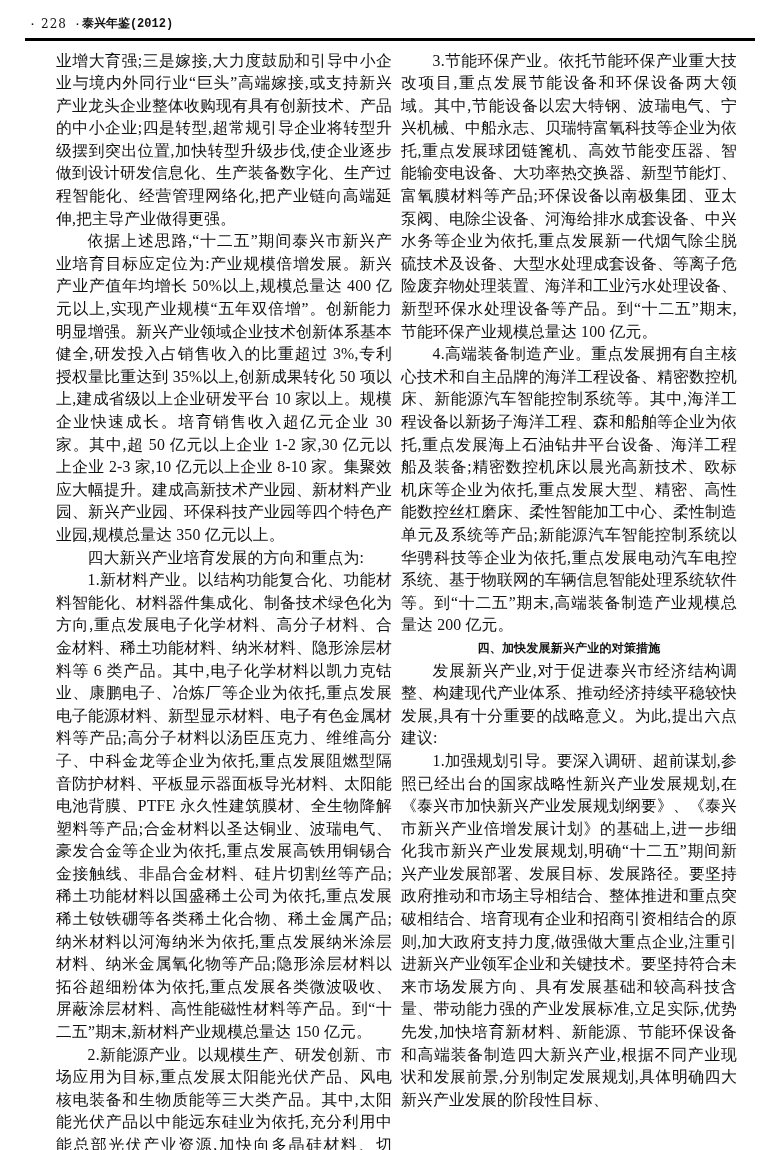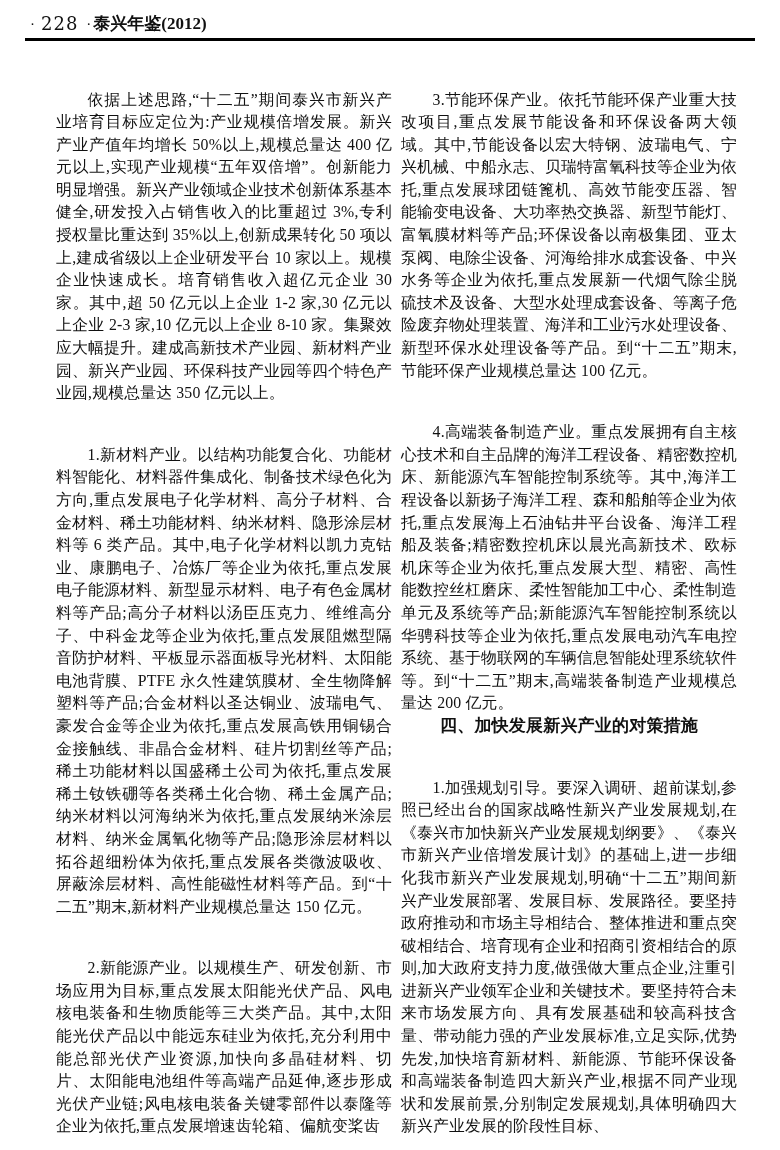--- a/index.html
+++ b/index.html
@@ -30,27 +30,27 @@
   .page-header .dot {
     font-size: 15px;
     margin: 0 6px 0 0;
   }
   .page-header .dot2 {
     font-size: 15px;
     margin: 0 2px 0 8px;
   }
   .page-header .pagenum {
     font-family: "DejaVu Serif", serif;
-    font-size: 18px;
+    font-size: 12px;
     letter-spacing: 1px;
   }
   .page-header .booktitle {
     font-weight: bold;
-    font-size: 17px;
-    font-family: Liberation Serif, serif;
+    font-size: 12px;
+    font-family: Liberation Mono, monospace;
   }
   .header-rule {
     height: 2.5px;
     background: #000000;
     margin: 6px 25px 0 25px;
   }
   .content {
     display: flex;
     gap: 9px;
     padding: 9px 43px 0 56px;
@@ -61,53 +61,56 @@
   }
   .col p {
     margin: 0;
     font-size: 15.8px;
     line-height: 22.6px;
     text-align: justify;
     text-justify: inter-character;
     word-break: break-all;
     letter-spacing: 0.2px;
   }
-  .col p.indent { text-indent: 2em; margin-top: 39px; }
+  .col p.indent { text-indent: 2em; }
   .col p.heading {
     font-weight: bold;
     text-align: center;
     text-indent: 0;
     font-family: "Liberation Sans", "DejaVu Sans", sans-serif;
-    font-size: 17px;
+    font-size: 12px;
   }
 </style>
 </head>
 <body>
 
 <div class="page">
 
   <div class="page-header">
     <span class="dot">·</span>
     <span class="pagenum">228</span>
     <span class="dot2">·</span>
     <span class="booktitle">泰兴年鉴(2012)</span>
   </div>
 
   <div class="header-rule"></div>
 
   <div class="content">
 
     <div class="col">
+      <p>业增大育强;三是嫁接,大力度鼓励和引导中小企业与境内外同行业“巨头”高端嫁接,或支持新兴产业龙头企业整体收购现有具有创新技术、产品的中小企业;四是转型,超常规引导企业将转型升级摆到突出位置,加快转型升级步伐,使企业逐步做到设计研发信息化、生产装备数字化、生产过程智能化、经营管理网络化,把产业链向高端延伸,把主导产业做得更强。</p>
       <p class="indent">依据上述思路,“十二五”期间泰兴市新兴产业培育目标应定位为:产业规模倍增发展。新兴产业产值年均增长 50%以上,规模总量达 400 亿元以上,实现产业规模“五年双倍增”。创新能力明显增强。新兴产业领域企业技术创新体系基本健全,研发投入占销售收入的比重超过 3%,专利授权量比重达到 35%以上,创新成果转化 50 项以上,建成省级以上企业研发平台 10 家以上。规模企业快速成长。培育销售收入超亿元企业 30 家。其中,超 50 亿元以上企业 1-2 家,30 亿元以上企业 2-3 家,10 亿元以上企业 8-10 家。集聚效应大幅提升。建成高新技术产业园、新材料产业园、新兴产业园、环保科技产业园等四个特色产业园,规模总量达 350 亿元以上。</p>
+      <p class="indent">四大新兴产业培育发展的方向和重点为:</p>
       <p class="indent">1.新材料产业。以结构功能复合化、功能材料智能化、材料器件集成化、制备技术绿色化为方向,重点发展电子化学材料、高分子材料、合金材料、稀土功能材料、纳米材料、隐形涂层材料等 6 类产品。其中,电子化学材料以凯力克钴业、康鹏电子、冶炼厂等企业为依托,重点发展电子能源材料、新型显示材料、电子有色金属材料等产品;高分子材料以汤臣压克力、维维高分子、中科金龙等企业为依托,重点发展阻燃型隔音防护材料、平板显示器面板导光材料、太阳能电池背膜、PTFE 永久性建筑膜材、全生物降解塑料等产品;合金材料以圣达铜业、波瑞电气、豪发合金等企业为依托,重点发展高铁用铜锡合金接触线、非晶合金材料、硅片切割丝等产品;稀土功能材料以国盛稀土公司为依托,重点发展稀土钕铁硼等各类稀土化合物、稀土金属产品;纳米材料以河海纳米为依托,重点发展纳米涂层材料、纳米金属氧化物等产品;隐形涂层材料以拓谷超细粉体为依托,重点发展各类微波吸收、屏蔽涂层材料、高性能磁性材料等产品。到“十二五”期末,新材料产业规模总量达 150 亿元。</p>
       <p class="indent">2.新能源产业。以规模生产、研发创新、市场应用为目标,重点发展太阳能光伏产品、风电核电装备和生物质能等三大类产品。其中,太阳能光伏产品以中能远东硅业为依托,充分利用中能总部光伏产业资源,加快向多晶硅材料、切片、太阳能电池组件等高端产品延伸,逐步形成光伏产业链;风电核电装备关键零部件以泰隆等企业为依托,重点发展增速齿轮箱、偏航变桨齿</p>
     </div>
 
     <div class="col">
       <p class="indent">3.节能环保产业。依托节能环保产业重大技改项目,重点发展节能设备和环保设备两大领域。其中,节能设备以宏大特钢、波瑞电气、宁兴机械、中船永志、贝瑞特富氧科技等企业为依托,重点发展球团链篦机、高效节能变压器、智能输变电设备、大功率热交换器、新型节能灯、富氧膜材料等产品;环保设备以南极集团、亚太泵阀、电除尘设备、河海给排水成套设备、中兴水务等企业为依托,重点发展新一代烟气除尘脱硫技术及设备、大型水处理成套设备、等离子危险废弃物处理装置、海洋和工业污水处理设备、新型环保水处理设备等产品。到“十二五”期末,节能环保产业规模总量达 100 亿元。</p>
       <p class="indent">4.高端装备制造产业。重点发展拥有自主核心技术和自主品牌的海洋工程设备、精密数控机床、新能源汽车智能控制系统等。其中,海洋工程设备以新扬子海洋工程、森和船舶等企业为依托,重点发展海上石油钻井平台设备、海洋工程船及装备;精密数控机床以晨光高新技术、欧标机床等企业为依托,重点发展大型、精密、高性能数控丝杠磨床、柔性智能加工中心、柔性制造单元及系统等产品;新能源汽车智能控制系统以华骋科技等企业为依托,重点发展电动汽车电控系统、基于物联网的车辆信息智能处理系统软件等。到“十二五”期末,高端装备制造产业规模总量达 200 亿元。</p>
       <p class="heading">四、加快发展新兴产业的对策措施</p>
+      <p class="indent">发展新兴产业,对于促进泰兴市经济结构调整、构建现代产业体系、推动经济持续平稳较快发展,具有十分重要的战略意义。为此,提出六点建议:</p>
       <p class="indent">1.加强规划引导。要深入调研、超前谋划,参照已经出台的国家战略性新兴产业发展规划,在《泰兴市加快新兴产业发展规划纲要》、《泰兴市新兴产业倍增发展计划》的基础上,进一步细化我市新兴产业发展规划,明确“十二五”期间新兴产业发展部署、发展目标、发展路径。要坚持政府推动和市场主导相结合、整体推进和重点突破相结合、培育现有企业和招商引资相结合的原则,加大政府支持力度,做强做大重点企业,注重引进新兴产业领军企业和关键技术。要坚持符合未来市场发展方向、具有发展基础和较高科技含量、带动能力强的产业发展标准,立足实际,优势先发,加快培育新材料、新能源、节能环保设备和高端装备制造四大新兴产业,根据不同产业现状和发展前景,分别制定发展规划,具体明确四大新兴产业发展的阶段性目标、</p>
     </div>
 
   </div>
 
 </div>
 
 </body></html>

